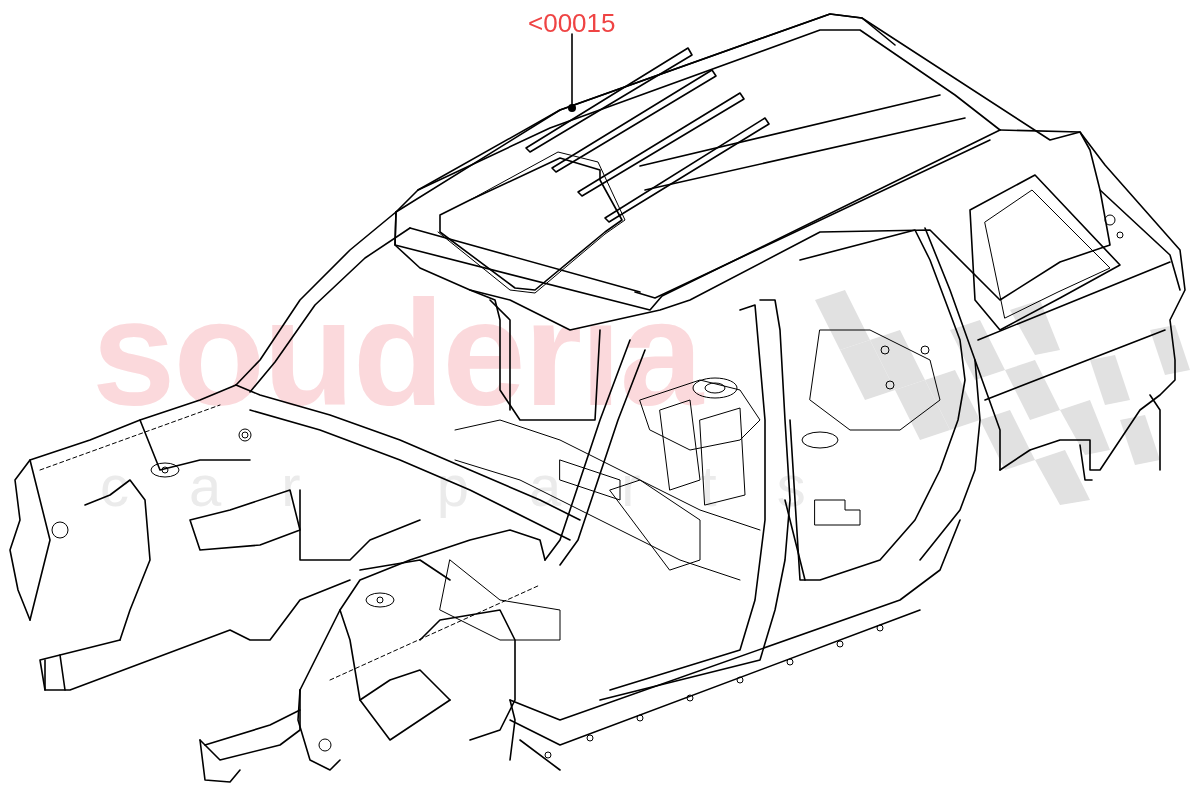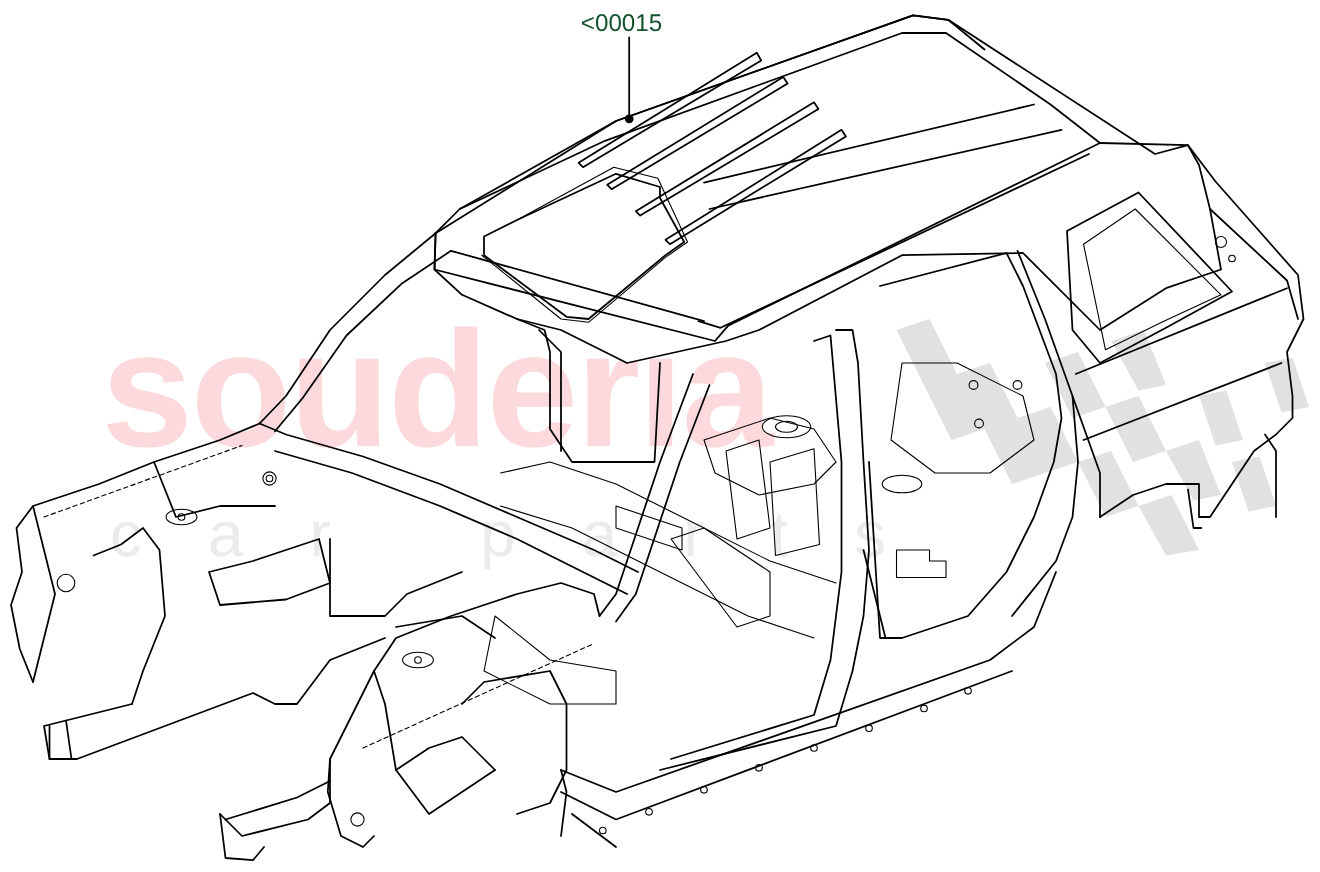--- a/index.html
+++ b/index.html
@@ -11,22 +11,22 @@
     font-size: 150px; letter-spacing: -2px; color: #fbd9dc; line-height: 1;
     white-space: nowrap; user-select: none;
   }
   .watermark-sub {
     position: absolute; left: 100px; top: 452px;
     font-family: "Liberation Sans", sans-serif; font-size: 58px;
     letter-spacing: 60px; color: #ebebeb; white-space: nowrap;
   }
   .callout-label {
     position: absolute; left: 528px; top: 8px;
-    font-family: "Liberation Sans", sans-serif; font-size: 22px;
-    color: #14532d; letter-spacing: 0px; cursor: pointer;
+    font-family: "Liberation Sans", sans-serif; font-size: 26px;
+    color: #ef4444; letter-spacing: 0px; cursor: pointer;
   }
   svg.drawing { position: absolute; left: 0; top: 0; }
   .ln { fill: none; stroke: #000; stroke-width: 1.6; stroke-linejoin: round; stroke-linecap: round; }
   .lnt { fill: none; stroke: #000; stroke-width: 1; stroke-linejoin: round; stroke-linecap: round; }
   .fillw { fill: #fff; stroke: #000; stroke-width: 1.6; stroke-linejoin: round; }
   .hole { fill: none; stroke: #000; stroke-width: 1; }
 </style>
 </head>
 <body>
 

